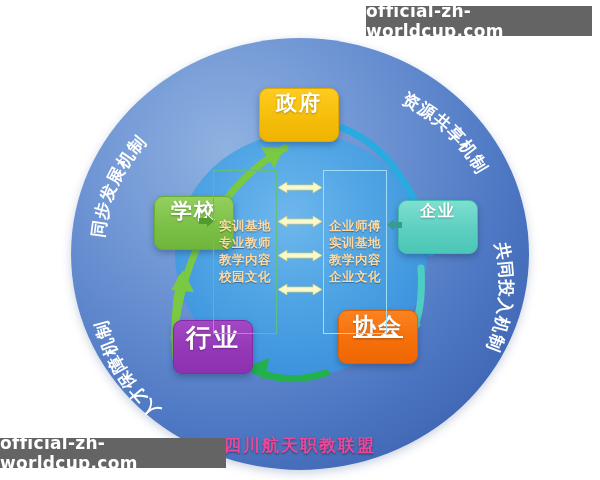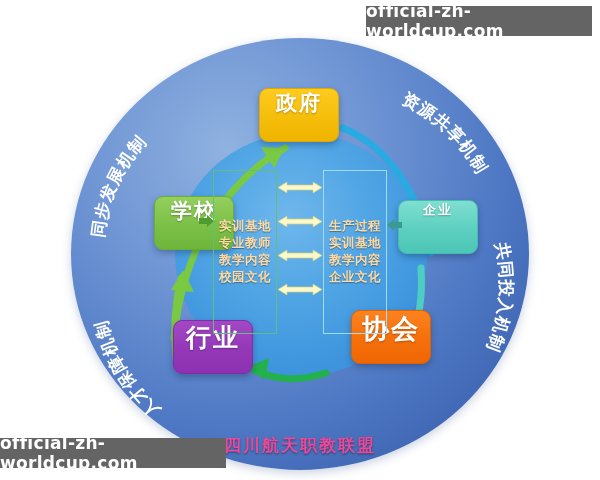--- a/index.html
+++ b/index.html
@@ -69,35 +69,36 @@
   }
   .node-school {
     left: 122px; top: 196px; width: 78px; height: 52px;
     font-size: 21px;
     background: linear-gradient(180deg, #93cf5e 0%, #7cc047 55%, #6fb53c 100%);
     border: 1px solid #69ad35;
     margin-left: 32px;
   }
   .node-enterprise {
     left: 398px; top: 200px; width: 78px; height: 52px;
-    font-size: 13px;
+    font-size: 16px;
     background: linear-gradient(180deg, #7fdfd1 0%, #5ccfc0 55%, #4cc6b6 100%);
     border: 1px solid #45bdad;
   }
   .node-industry {
     left: 173px; top: 320px; width: 78px; height: 52px;
     font-size: 25px;
     background: linear-gradient(180deg, #a348c4 0%, #9438b8 55%, #8c31b0 100%);
     border: 1px solid #832aa6;
   }
   .node-association {
-    left: 351px; top: 310px; width: 78px; height: 52px;
-    font-size: 27px;
+    left: 338px; top: 310px; width: 78px; height: 52px;
+    font-size: 23px;
     background: linear-gradient(180deg, #fb8320 0%, #f56f0a 55%, #ee6704 100%);
     border: 1px solid #e25f00;
+    text-decoration: underline;
   }
 
   
   .matrix {
     position: absolute;
     left: 213px; top: 170px;
     width: 174px; height: 137px;
   }
   .col {
     position: absolute;
@@ -264,21 +265,21 @@
       </svg>
       <svg class="dbl-arrow" viewBox="0 0 44 11">
         <path d="M 0,5.5 L 9,0 L 9,3 L 35,3 L 35,0 L 44,5.5 L 35,11 L 35,8 L 9,8 L 9,11 Z" fill="#fbf8c9" stroke="#d6cf7a" stroke-width="0.7"></path>
       </svg>
       <svg class="dbl-arrow" viewBox="0 0 44 11">
         <path d="M 0,5.5 L 9,0 L 9,3 L 35,3 L 35,0 L 44,5.5 L 35,11 L 35,8 L 9,8 L 9,11 Z" fill="#fbf8c9" stroke="#d6cf7a" stroke-width="0.7"></path>
       </svg>
     </div>
 
     <div class="col col-right">
-      <span class="cell">生产过程</span>
+      <span class="cell">企业师傅</span>
       <span class="cell">实训基地</span>
       <span class="cell">教学内容</span>
       <span class="cell">企业文化</span>
     </div>
   </div>
 
   <div class="caption">四川航天职教联盟</div>
 
   <div class="watermark wm-top">official-zh-worldcup.com</div>
   <div class="watermark wm-bottom">official-zh-worldcup.com</div>

